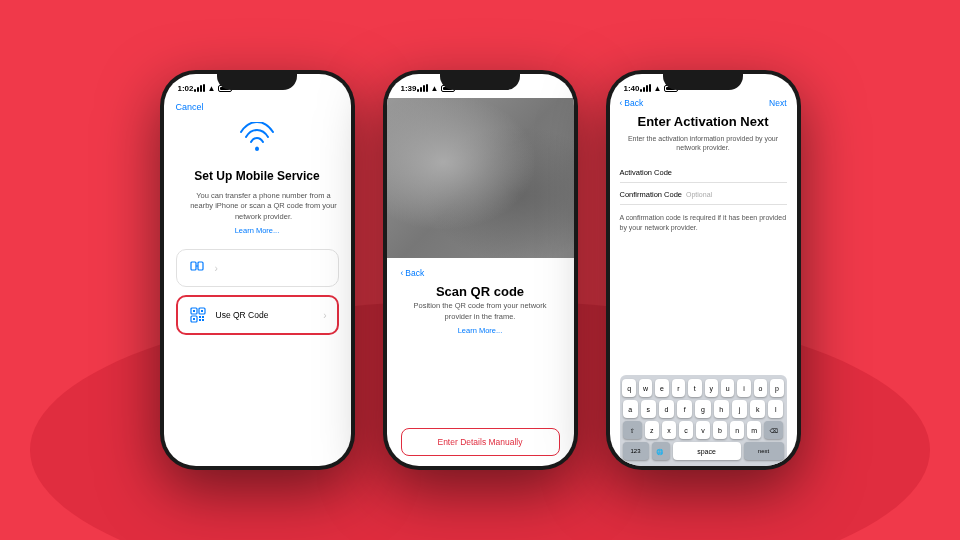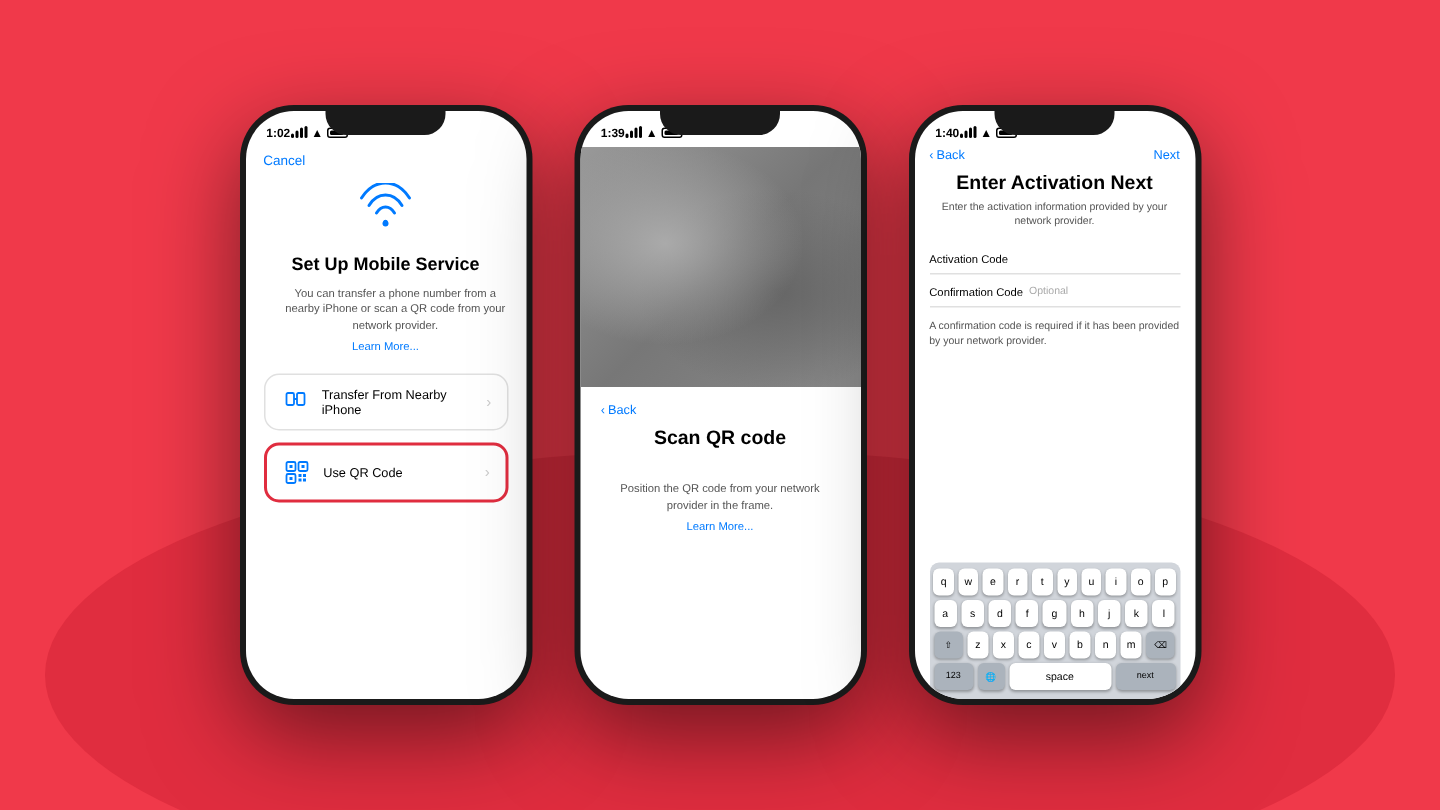--- a/index.html
+++ b/index.html
@@ -245,21 +245,21 @@
       padding: 10px 14px;
       flex: 1;
       display: flex;
       flex-direction: column;
     }
 
     .phone2-title {
       font-size: 13px;
       font-weight: 700;
       text-align: center;
-      margin-bottom: 22px;
+      margin-bottom: 2px;
     }
 
     .phone2-desc {
       font-size: 7.5px;
       color: #555;
       text-align: center;
       line-height: 1.4;
       margin-bottom: 4px;
     }
 
@@ -449,21 +449,20 @@
         <div class="learn-more">Learn More...</div>
 
         <div class="option-row">
           <div class="option-icon">
             <svg width="16" height="16" viewBox="0 0 16 16" fill="none">
               <rect x="2" y="2" width="5" height="8" rx="1" stroke="#007aff" stroke-width="1.2"></rect>
               <rect x="9" y="2" width="5" height="8" rx="1" stroke="#007aff" stroke-width="1.2"></rect>
               <path d="M7 6 L9 6" stroke="#007aff" stroke-width="1.2"></path>
             </svg>
           </div>
-          <span class="option-text">Transfer From Nearby iPhone</span>
           <span class="option-chevron">›</span>
         </div>
 
         <div class="option-row selected">
           <div class="option-icon">
             <svg width="16" height="16" viewBox="0 0 16 16" fill="none">
               <rect x="1" y="1" width="6" height="6" rx="1" stroke="#007aff" stroke-width="1.2"></rect>
               <rect x="9" y="1" width="6" height="6" rx="1" stroke="#007aff" stroke-width="1.2"></rect>
               <rect x="1" y="9" width="6" height="6" rx="1" stroke="#007aff" stroke-width="1.2"></rect>
               <rect x="3" y="3" width="2" height="2" fill="#007aff"></rect>
@@ -508,20 +507,21 @@
 
         <div class="phone2-body">
           <div class="phone-nav-bar" style="padding:0; margin-bottom:6px;">
             <div class="nav-back">‹ <span>Back</span></div>
           </div>
 
           <div class="phone2-title">Scan QR code</div>
           <div class="phone2-desc">Position the QR code from your network provider in the frame.</div>
           <div class="phone2-learn">Learn More...</div>
 
+          <div class="enter-manually-btn">Enter Details Manually</div>
         </div>
       </div>
     </div>
   </div>
 
   <div class="phone">
     <div class="notch"></div>
     <div class="phone-inner">
       <div class="status-bar">
         <span>1:40</span>

